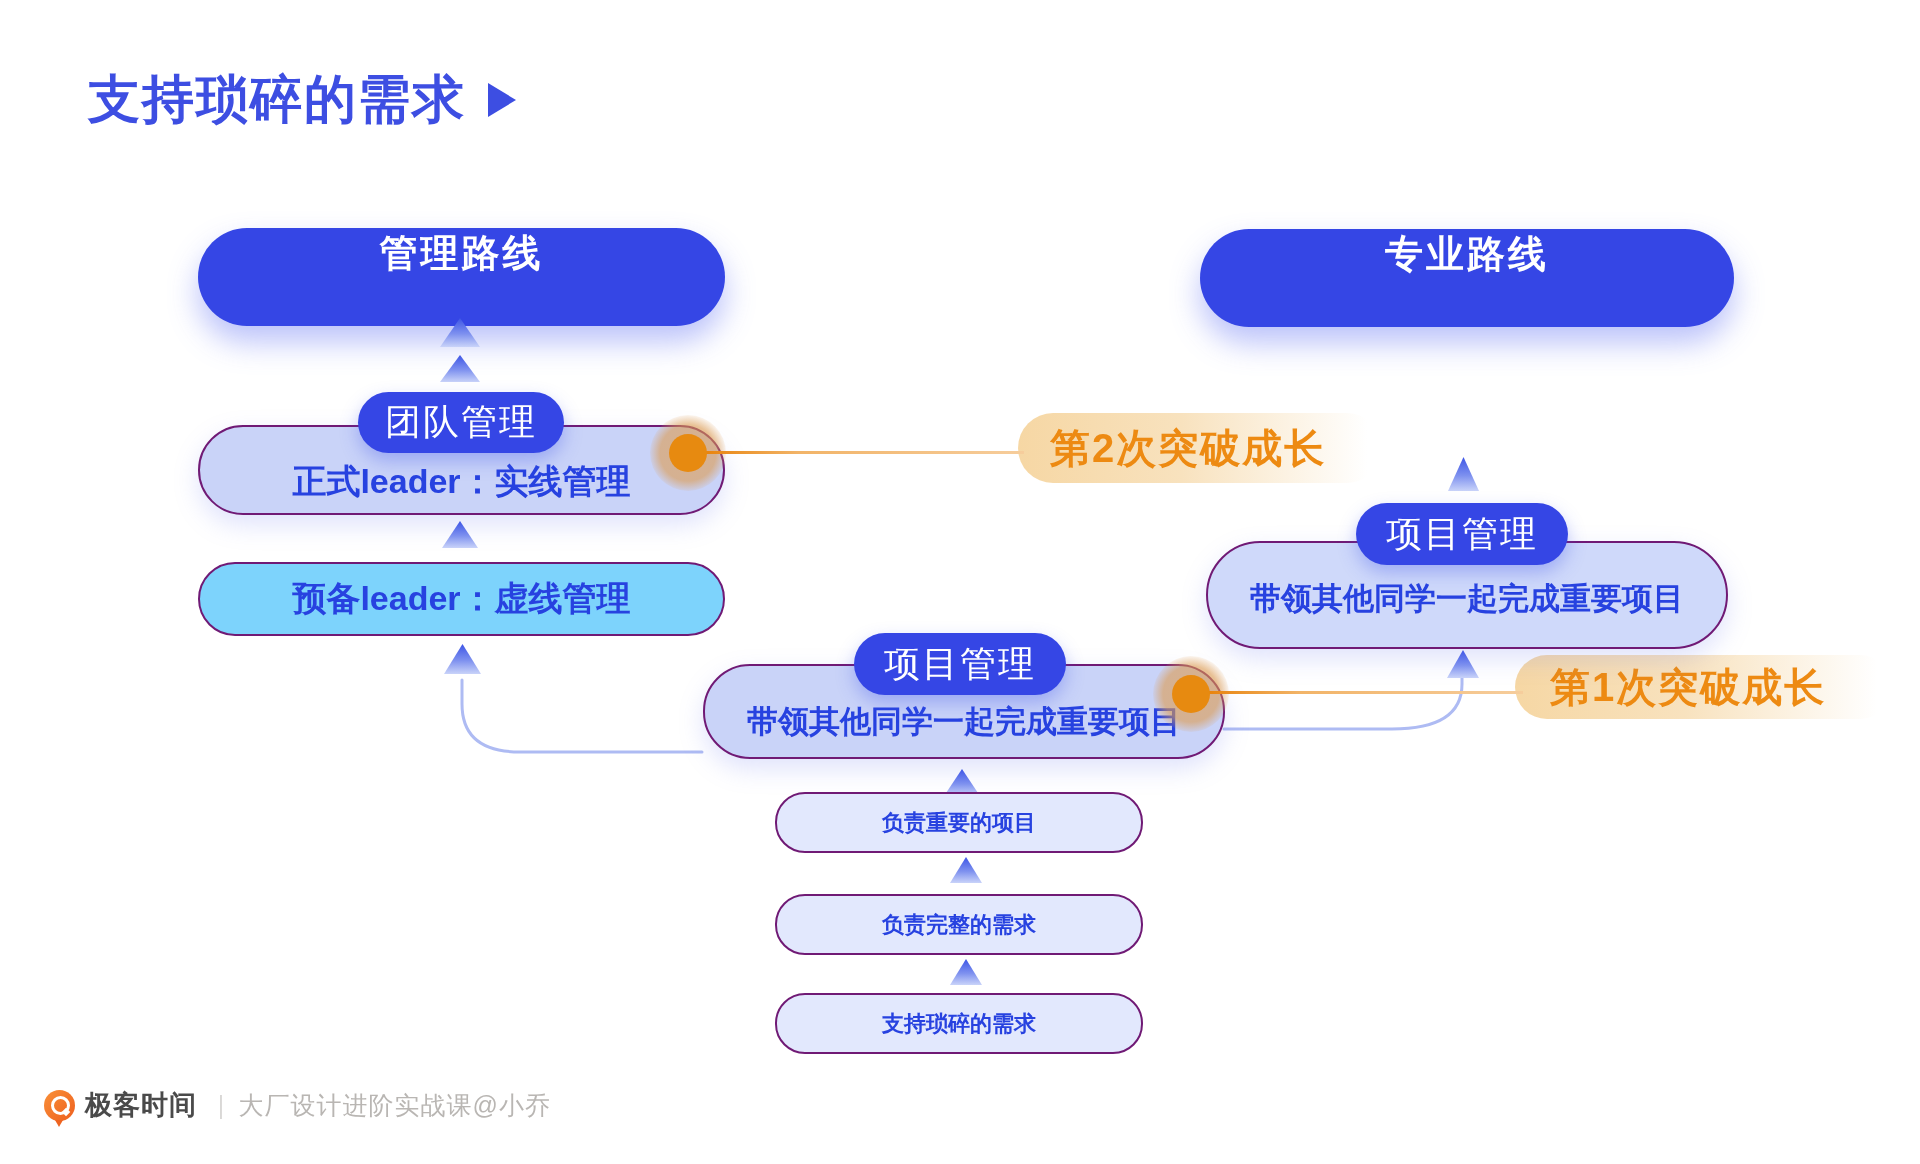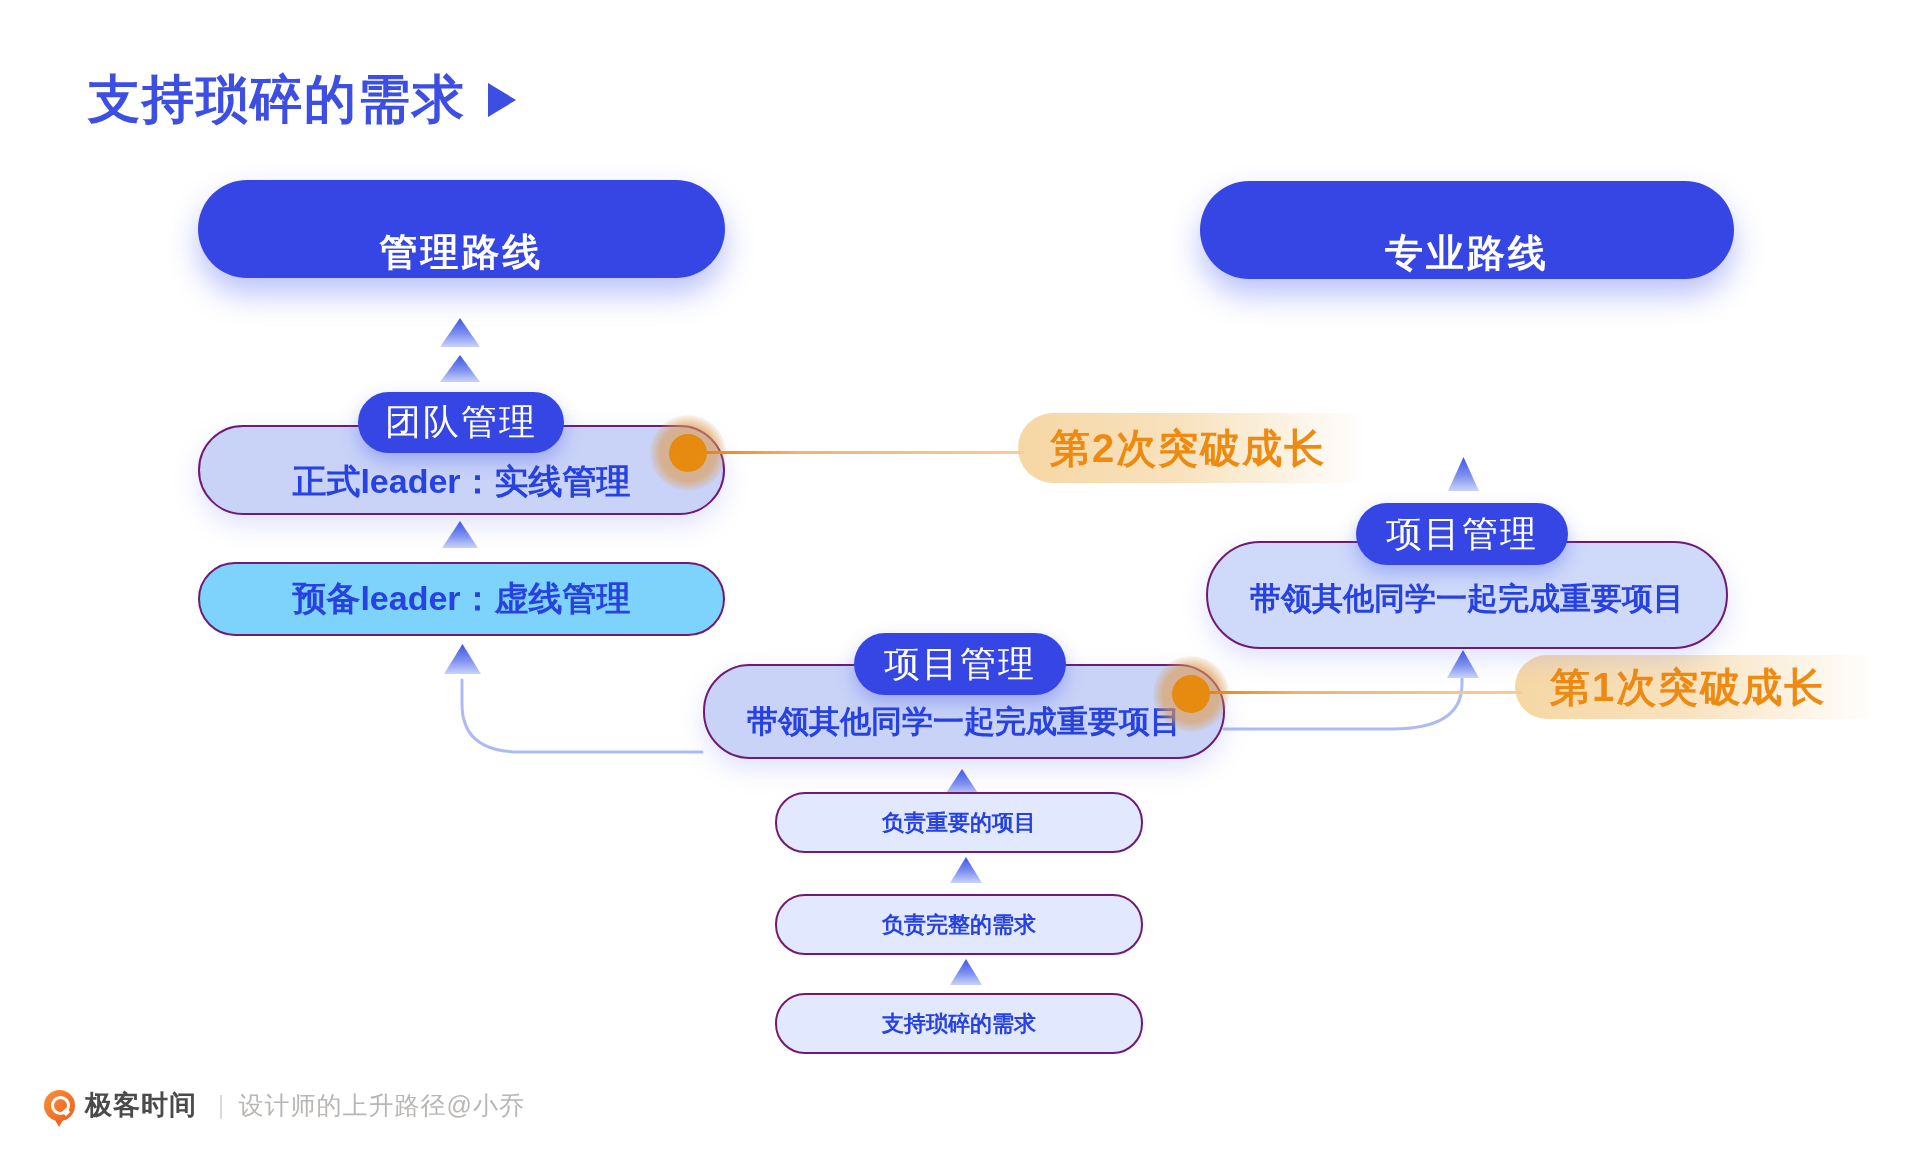--- a/index.html
+++ b/index.html
@@ -16,23 +16,24 @@
   }
   .play-tri{
     display:inline-block;width:0;height:0;margin-left:22px;
     border-top:17px solid transparent;border-bottom:17px solid transparent;
     border-left:28px solid #3D4EE2;
   }
 
   
   .header-pill{
     height:98px;border-radius:49px;background:#3546E5;z-index:3;
-    display:flex;align-items:flex-end;justify-content:center;
+    display:flex;align-items:flex-start;justify-content:center;
     color:#ffffff;font-size:38px;font-weight:bold;letter-spacing:3px;
     box-shadow:0 16px 30px rgba(104,119,243,0.45);
+    margin-top:48px;
   }
   .pill-management{left:198px;top:180px;width:527px;}
   .pill-professional{left:1200px;top:181px;width:534px;}
 
   
   .tri{
     z-index:3;
     clip-path:polygon(50% 0%,0% 100%,100% 100%);
     background:linear-gradient(180deg,#3D55E6 0%,#7E91EF 55%,#C9D3F9 100%);
   }
@@ -211,16 +212,16 @@
   <div class="abs callout callout-first">
     <span>第1次突破成长</span>
   </div>
 
   <div class="abs footer">
     <span class="logo">
         <span class="qtail"></span>
       </span>
     <span class="brand">极客时间</span>
     <span class="fsep">｜</span>
-    <span class="course">设计师的上升路径@小乔</span>
+    <span class="course">大厂设计进阶实战课@小乔</span>
   </div>
 
 </div>
 
 </body></html>

